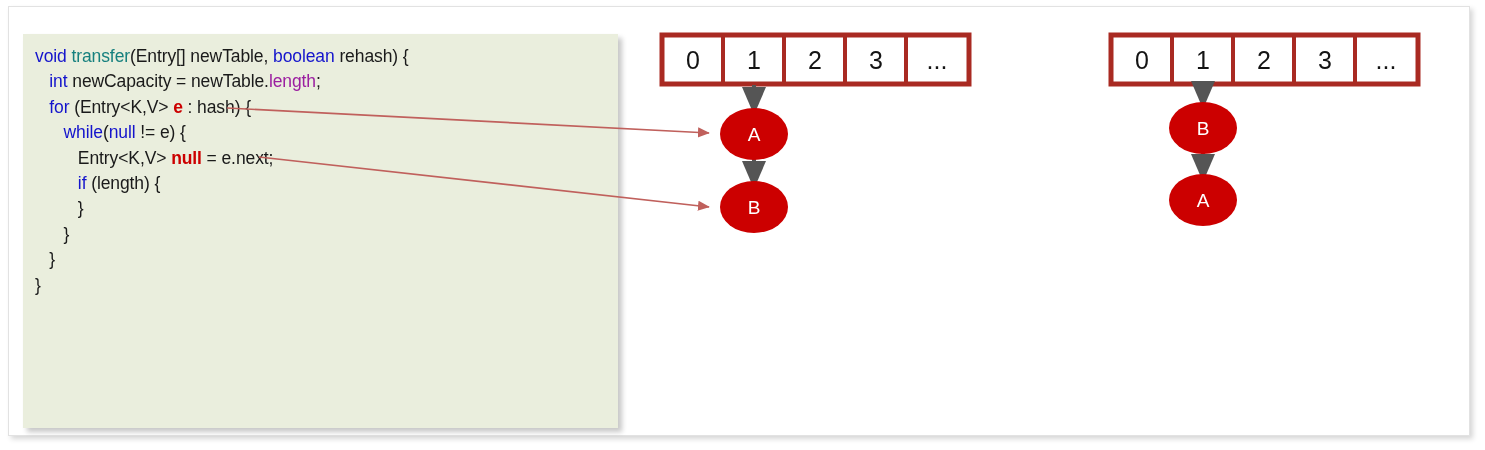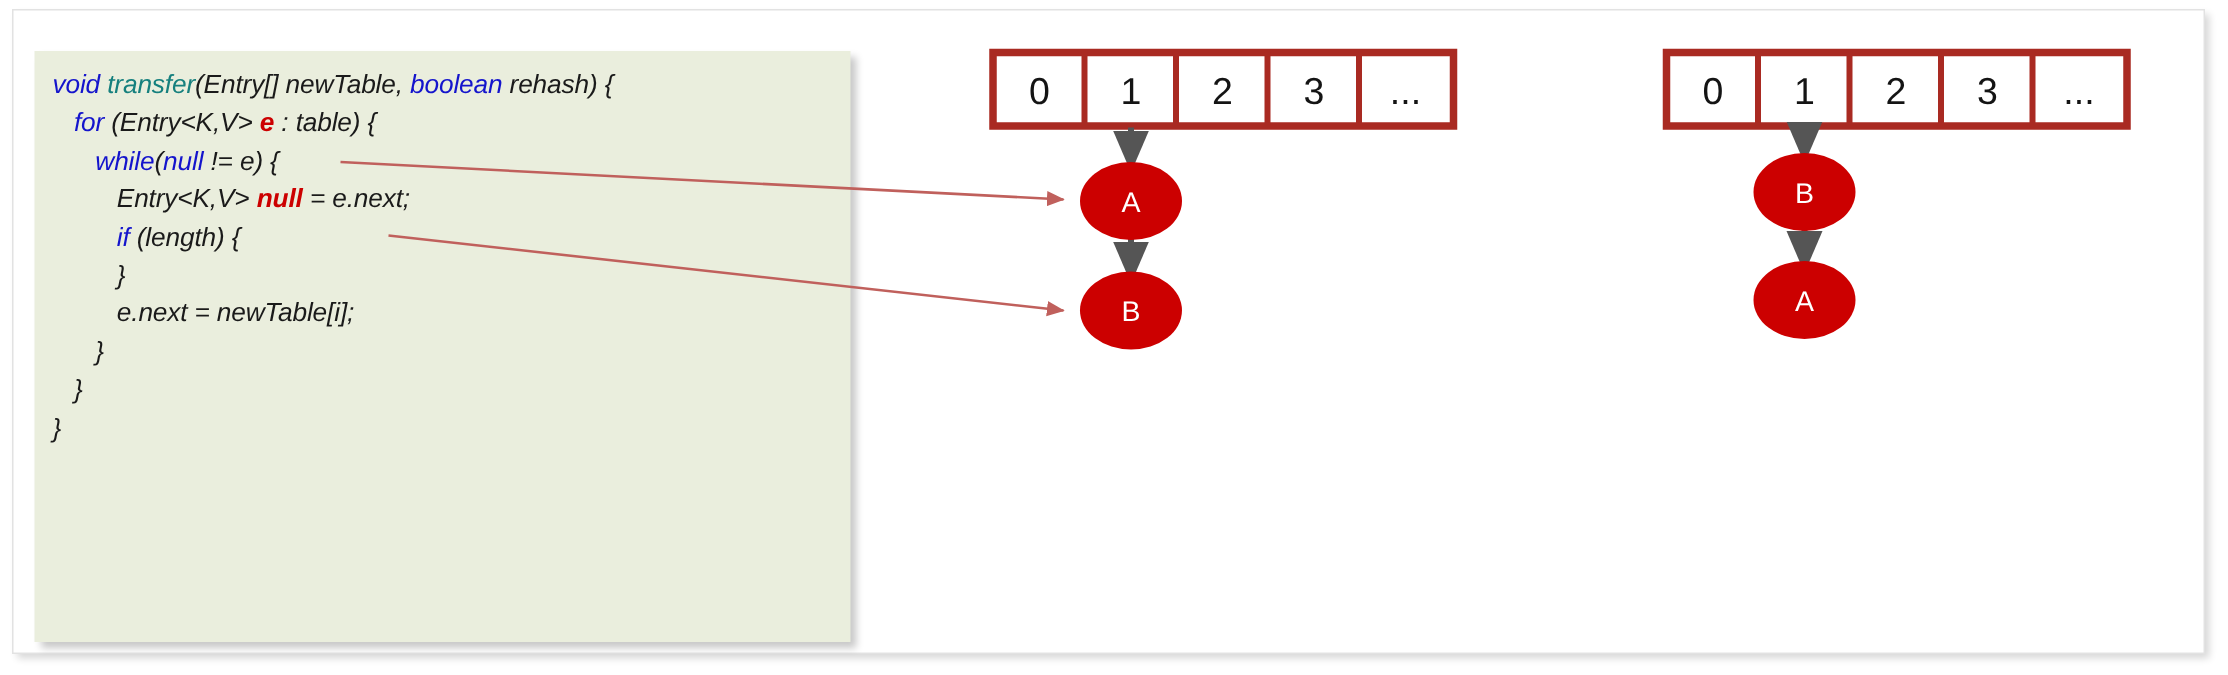--- a/index.html
+++ b/index.html
@@ -22,27 +22,26 @@
     background: #ffffff;
     border: 1px solid #e2e2e2;
     box-shadow: 3px 3px 5px rgba(0,0,0,0.16);
     box-sizing: border-box;
   }
   
   .code-panel {
     position: absolute;
     left: 14px;
     top: 27px;
-    width: 544px;
+    width: 595px;
     height: 394px;
     background: #eaeedd;
     box-shadow: 4px 4px 5px rgba(0,0,0,0.22);
     box-sizing: border-box;
     padding: 10px 0 0 12px;
-    font-style: italic;
   }
   .code-line {
     font-family: "Liberation Sans", sans-serif;
     font-size: 17.5px;
     line-height: 25.4px;
     color: #1a1a1a;
     white-space: pre;
     letter-spacing: -0.1px;
   }
   .kw      { color: #1414cc; }
@@ -73,26 +72,26 @@
     text-anchor: middle;
   }
 </style>
 </head>
 <body>
 
 <div class="page">
 
   <div class="code-panel" id="code-panel">
       <div class="code-line"><span class="kw">void </span><span class="fname">transfer</span><span>(Entry[] newTable, </span><span class="kw">boolean</span><span> rehash) {</span></div>
-      <div class="code-line"><span>   </span><span class="kw">for</span><span> (Entry&lt;K,V&gt; </span><span class="var-red">e</span><span> : table) {</span></div>
+      <div class="code-line"><span>   </span><span class="kw">int</span><span> newCapacity = newTable.</span><span class="field">length</span><span>;</span></div>
+      <div class="code-line"><span>   </span><span class="kw">for</span><span> (Entry&lt;K,V&gt; </span><span class="var-red">e</span><span> : hash) {</span></div>
       <div class="code-line"><span>      </span><span class="kw">while</span><span>(</span><span class="kw">null</span><span> != e) {</span></div>
       <div class="code-line"><span>         Entry&lt;K,V&gt; </span><span class="var-red">null</span><span> = e.next;</span></div>
       <div class="code-line"><span>         </span><span class="kw">if</span><span> (length) {</span></div>
       <div class="code-line"><span>         }</span></div>
-      <div class="code-line"><span>         e.next = newTable[i];</span></div>
       <div class="code-line"><span>      }</span></div>
       <div class="code-line"><span>   }</span></div>
       <div class="code-line"><span>}</span></div>
     </div>
 
   <svg class="diagram" viewBox="0 0 1462 430">
     <defs>
       <marker id="arrowDark" markerWidth="9" markerHeight="9" refX="6.5" refY="3" orient="auto">
         <path d="M0,0 L7,3 L0,6 z" fill="#555555"></path>
       </marker>

